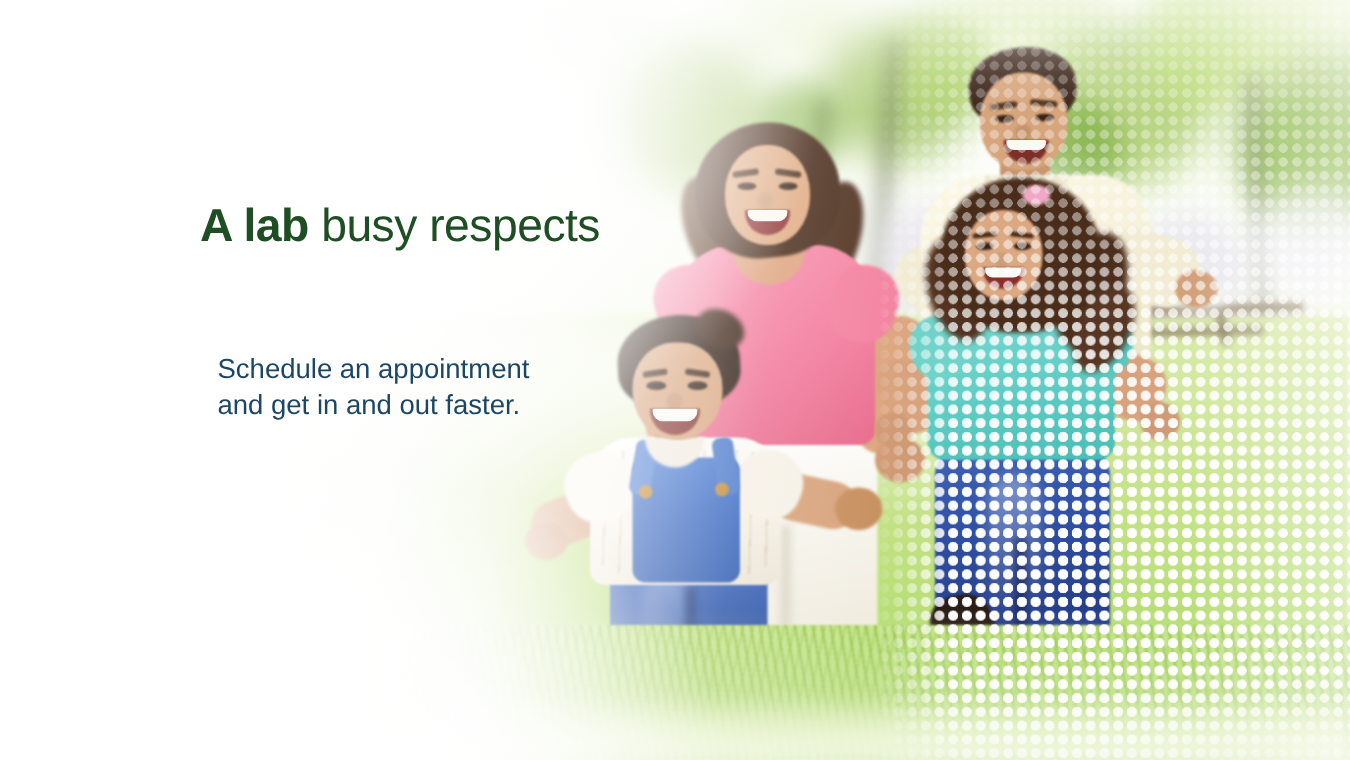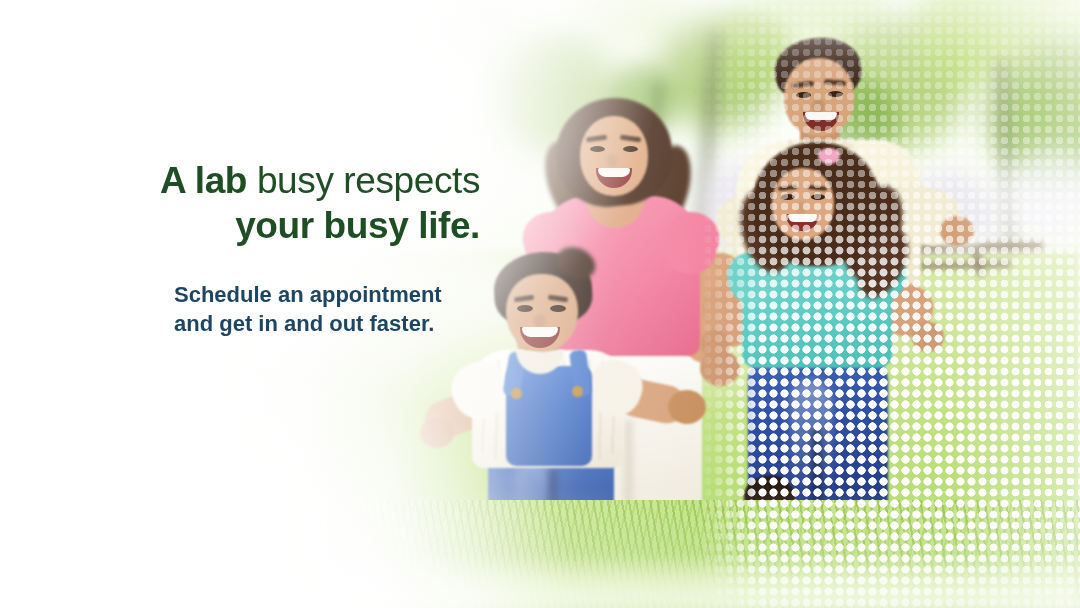--- a/index.html
+++ b/index.html
@@ -278,21 +278,21 @@
     font-weight:400;
     color:#1f4d24;
     white-space:pre-line;
   }
   .headline .b{font-weight:700;}
   .subcopy{
     position:absolute;left:174px;top:280px;width:330px;
     margin:0;
     font-size:22px;
     line-height:29px;
-    font-weight:700;
+    font-weight:400;
     color:#1d4662;
     white-space:pre-line;
   }
 </style>
 </head>
 <body>
 
 <div id="banner">
 
   <div class="scene">
@@ -433,18 +433,18 @@
   </div>
 
   <div class="fade-left"></div>
   <div class="fade-topleft"></div>
   <div class="fade-bottomleft"></div>
   <div class="fade-top"></div>
   <div class="fade-bottom"></div>
   <div class="fade-right"></div>
 
   <div class="copy">
-    <h1 class="headline"><span class="b">A lab</span><span> busy respects</span><br><span class="b">your busy life.</span></h1>
+    <h1 class="headline"><span class="b">A lab</span><span> busy respects</span><br></h1>
     <p class="subcopy">Schedule an appointment
 and get in and out faster.</p>
   </div>
 
 </div>
 
 </body></html>

